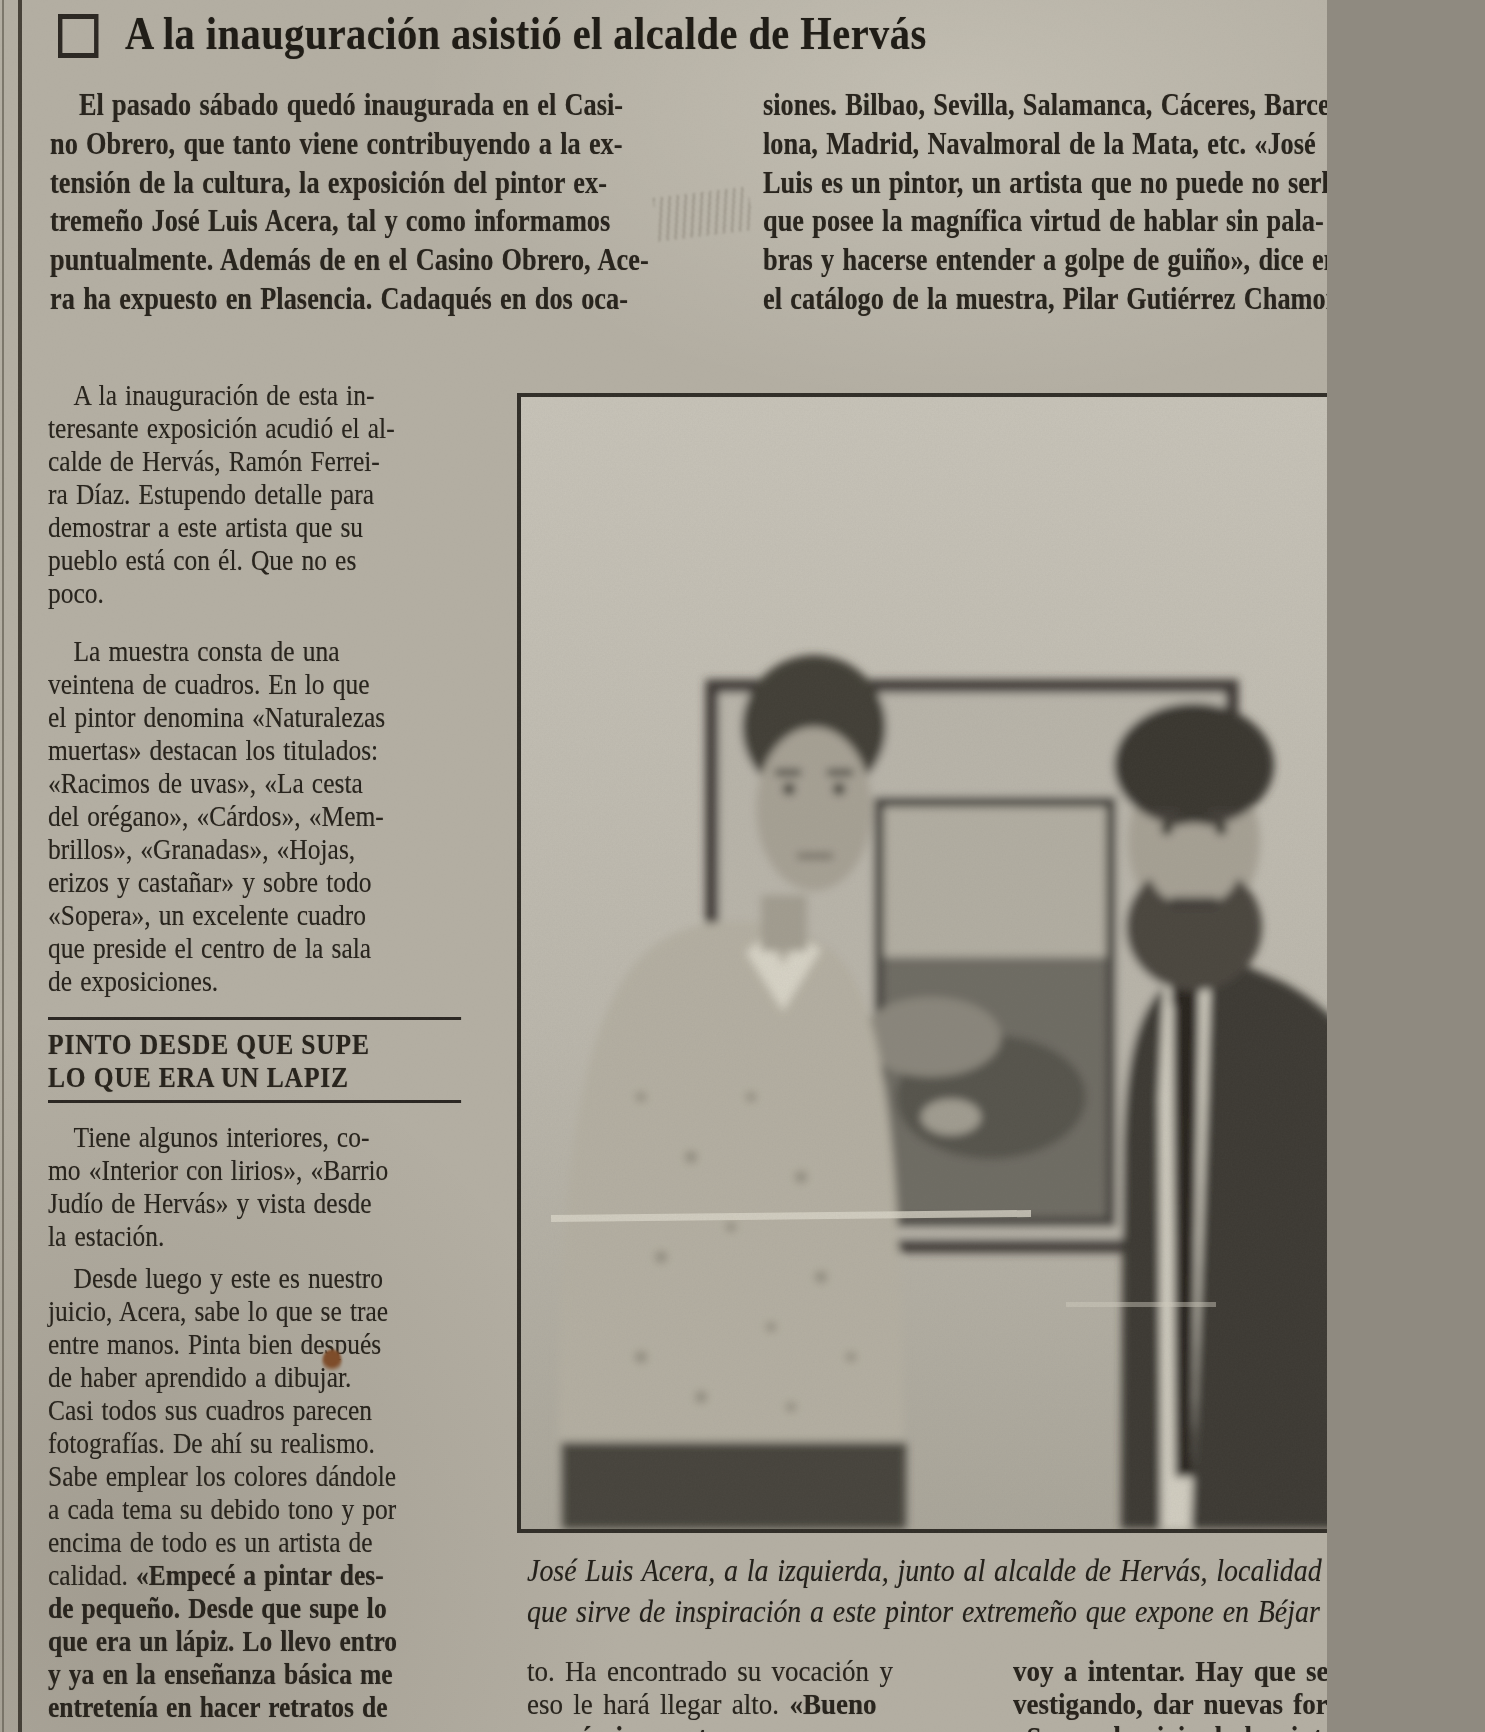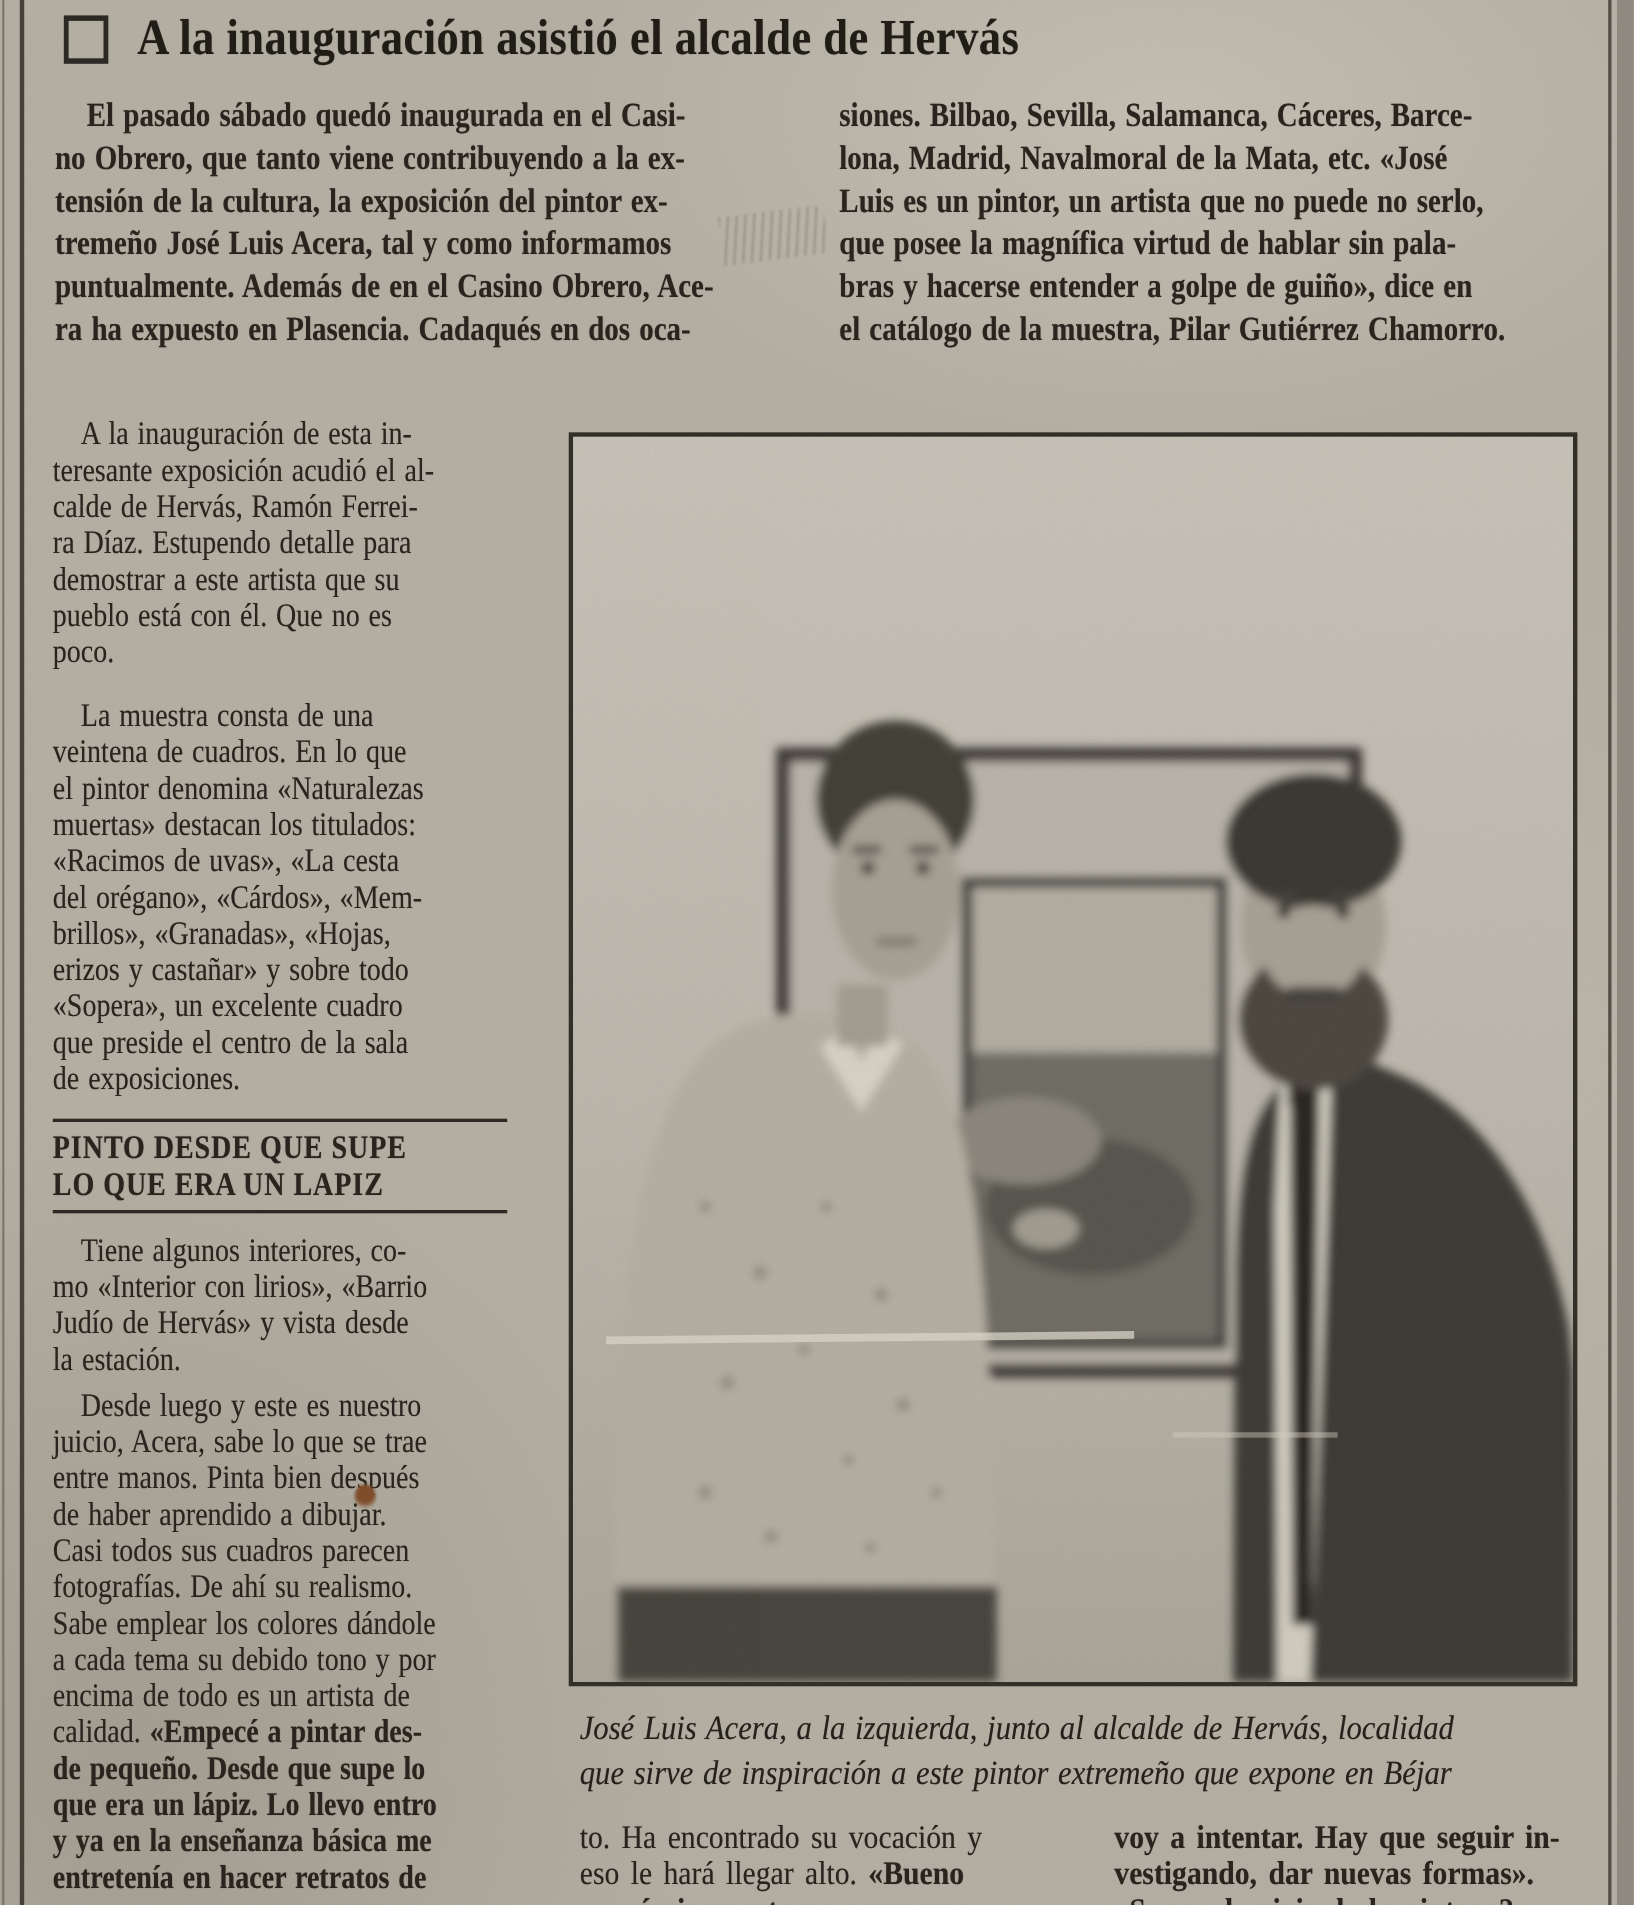--- a/index.html
+++ b/index.html
@@ -1,17 +1,17 @@
 <!DOCTYPE html>
 <html><head>
 <meta charset="utf-8">
 <style>
   html,body{margin:0;padding:0;background:#8f8a80;}
   .page{
-    position:relative; width:1470px; height:1732px; overflow:hidden;
+    position:relative; width:1327px; height:1732px; overflow:hidden;
     background:
       radial-gradient(900px 500px at 72% 6%, rgba(255,252,240,.20), transparent 60%),
       radial-gradient(800px 900px at 8% 92%, rgba(60,52,40,.14), transparent 65%),
       radial-gradient(700px 600px at 90% 55%, rgba(255,250,235,.10), transparent 70%),
       #b4afa3;
     font-family:"Liberation Serif","DejaVu Serif",serif;
     color:#27231c;
   }
   .edge{position:absolute; top:0; height:100%;}
   .edge-l1{left:2px;  width:2px; background:#6a6458; opacity:.75;}

